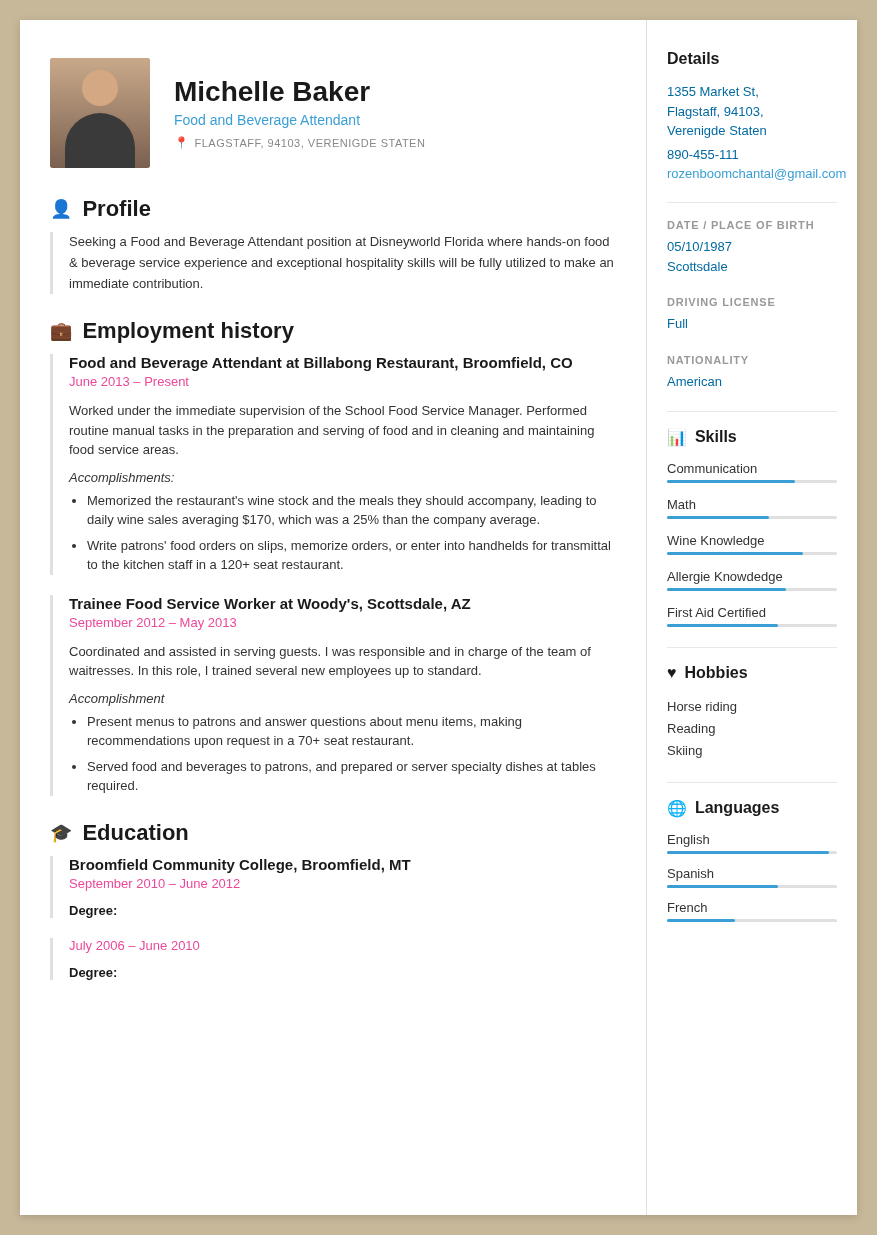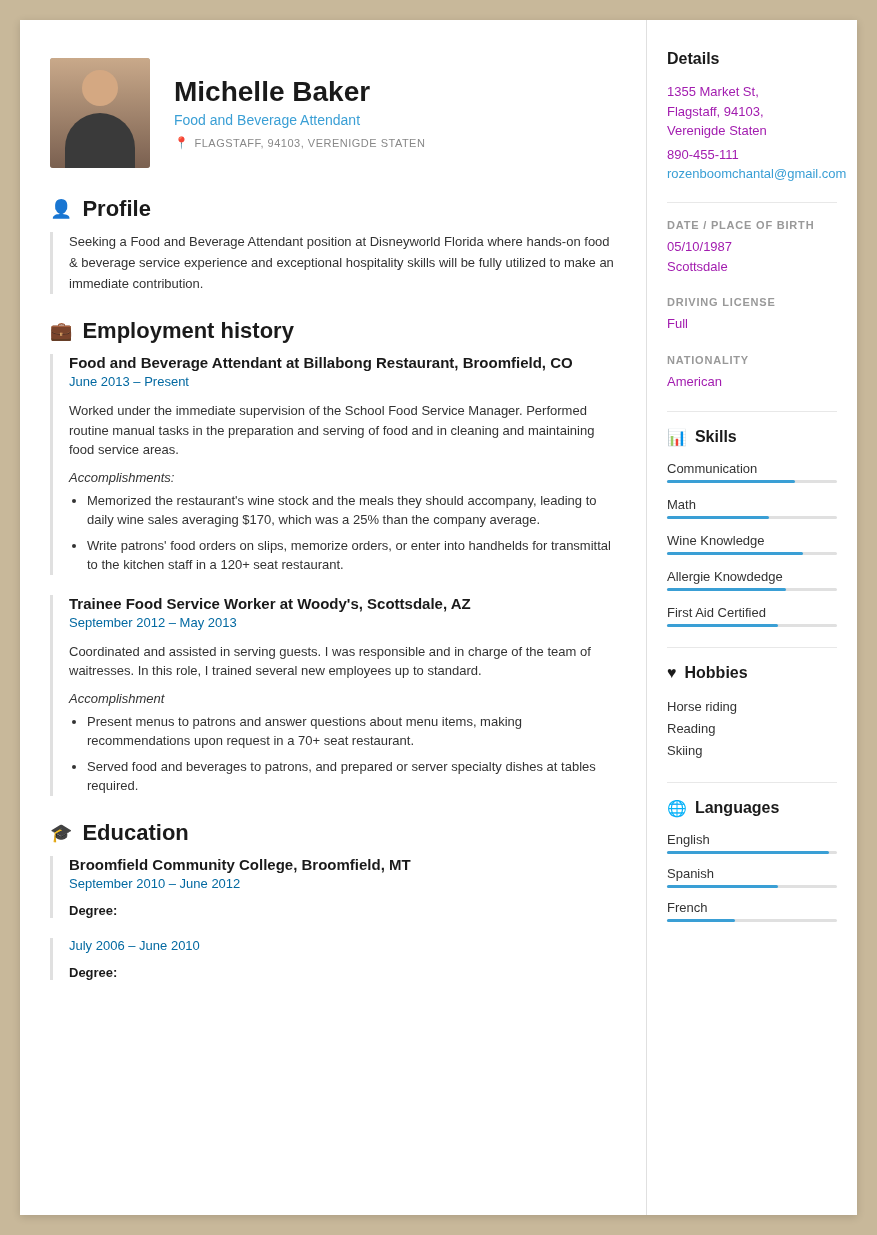--- a/index.html
+++ b/index.html
@@ -119,21 +119,21 @@
       border-left: 3px solid #e0e0e0;
       padding-left: 16px;
     }
     .job-title-text {
       font-size: 15px;
       font-weight: 600;
       color: #1a1a1a;
       margin-bottom: 3px;
     }
     .date-range {
-      color: #0369a1;
+      color: #ec4899;
       font-size: 13px;
       margin-bottom: 12px;
     }
     .description {
       font-size: 13px;
       color: #333;
       line-height: 1.5;
       margin-bottom: 10px;
     }
     .accomplishments-label {
@@ -183,21 +183,21 @@
     .sidebar-section-title {
       font-size: 11px;
       font-weight: 700;
       color: #999;
       text-transform: uppercase;
       letter-spacing: 0.8px;
       margin-bottom: 6px;
     }
     .sidebar-value {
       font-size: 13px;
-      color: #a21caf;
+      color: #0369a1;
       line-height: 1.5;
     }
     .sidebar-link {
       color: #3a9fd5;
       font-size: 13px;
       text-decoration: none;
     }
     .sidebar-main-title {
       display: flex;
       align-items: flex-start;

